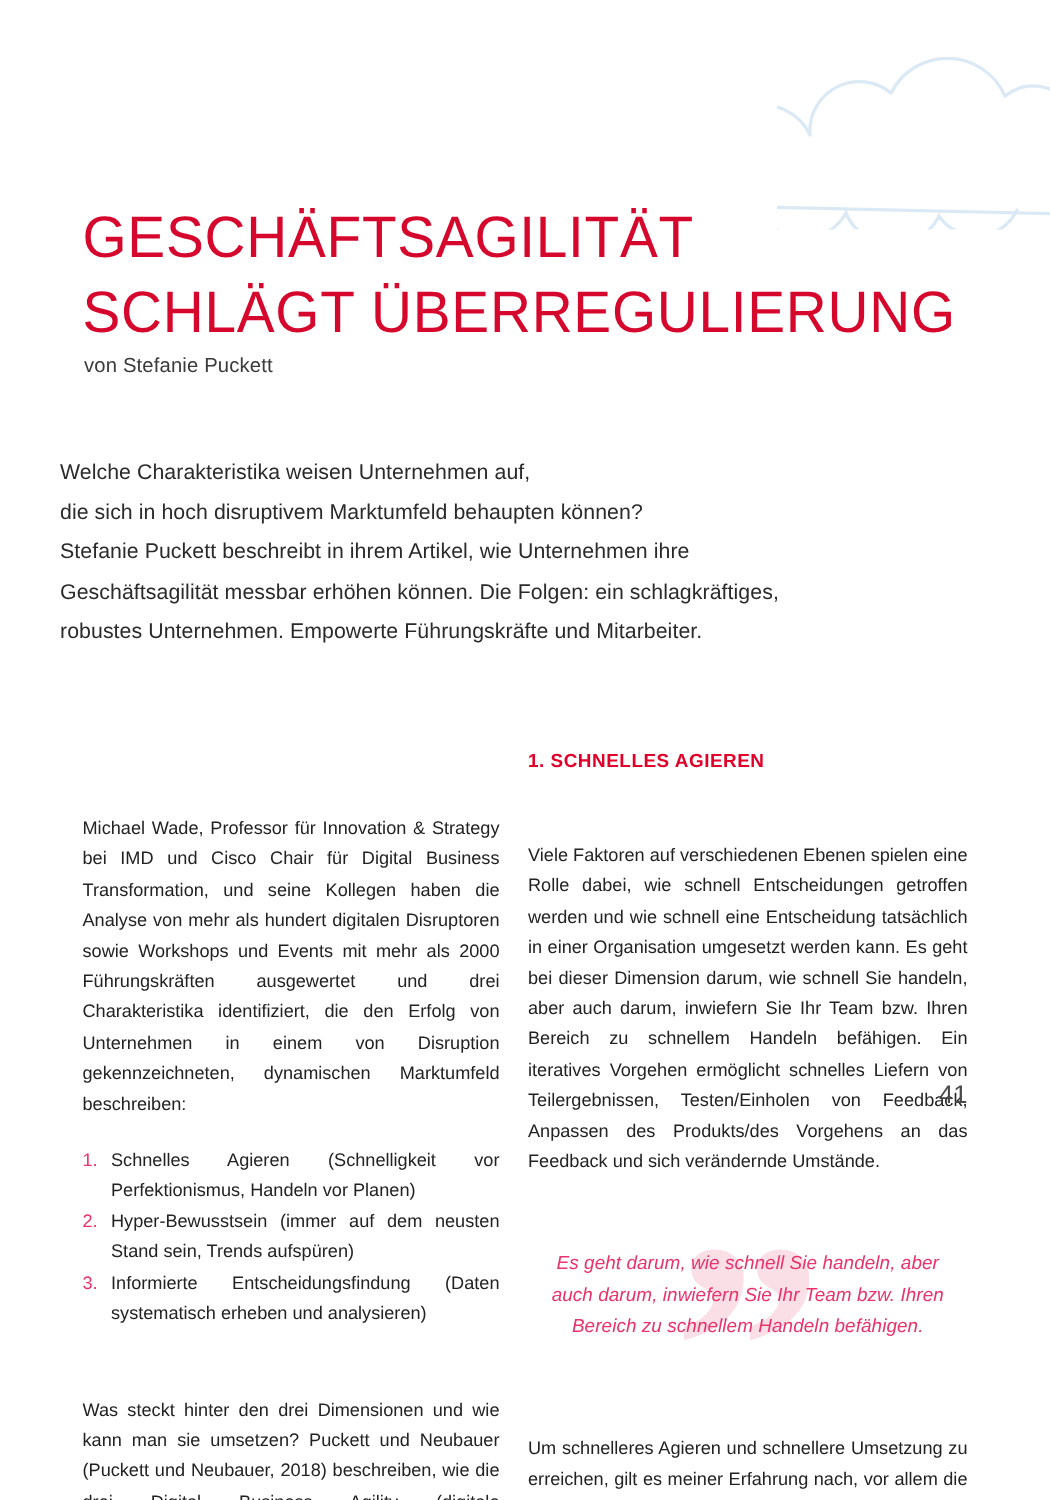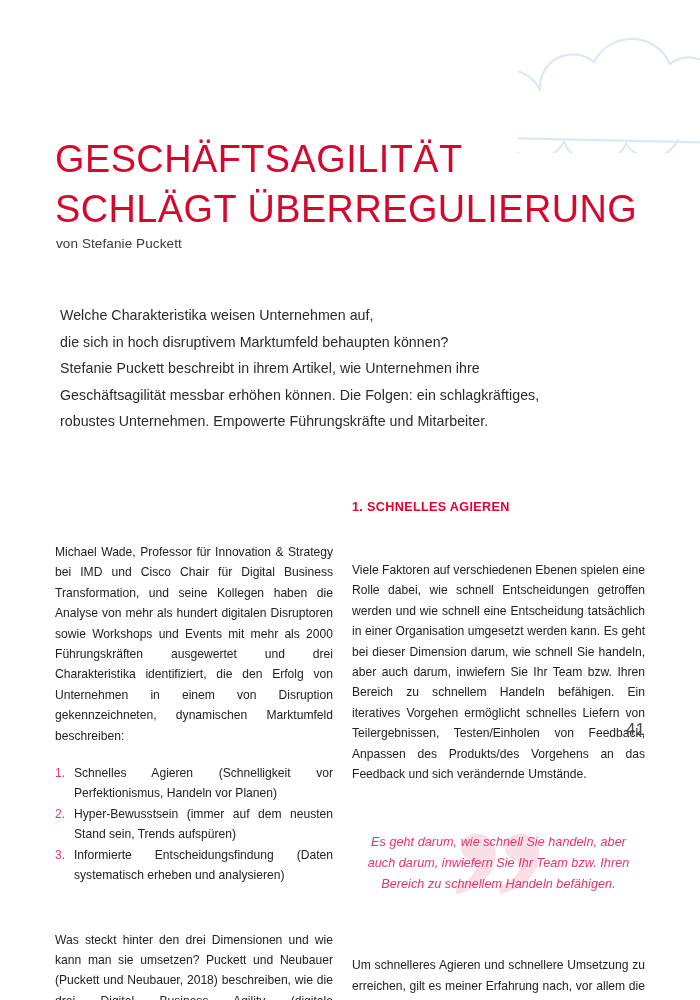--- a/index.html
+++ b/index.html
@@ -60,21 +60,21 @@
     left: 56px;
     top: 236px;
     font-size: 13.5px;
     color: #3a3a3a;
     letter-spacing: 0.1px;
   }
 
   
   .lead {
     position: absolute;
-    left: 60px;
+    left: 40px;
     top: 302px;
     width: 600px;
     font-size: 14.2px;
     line-height: 26.5px;
     color: #2a2a2a;
     letter-spacing: 0.05px;
   }
   .lead-line { white-space: nowrap; }
 
   

